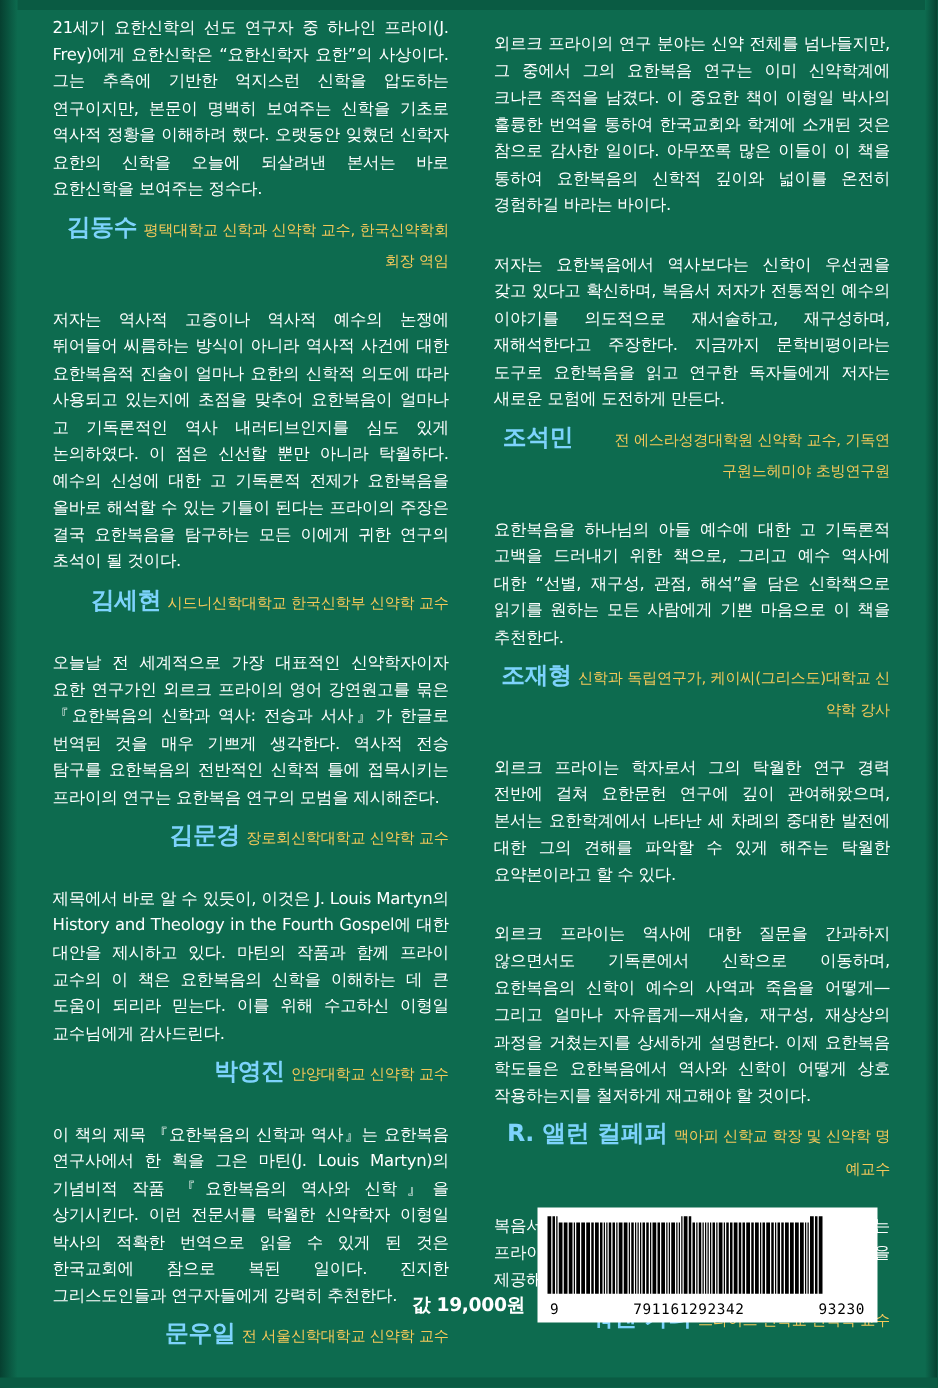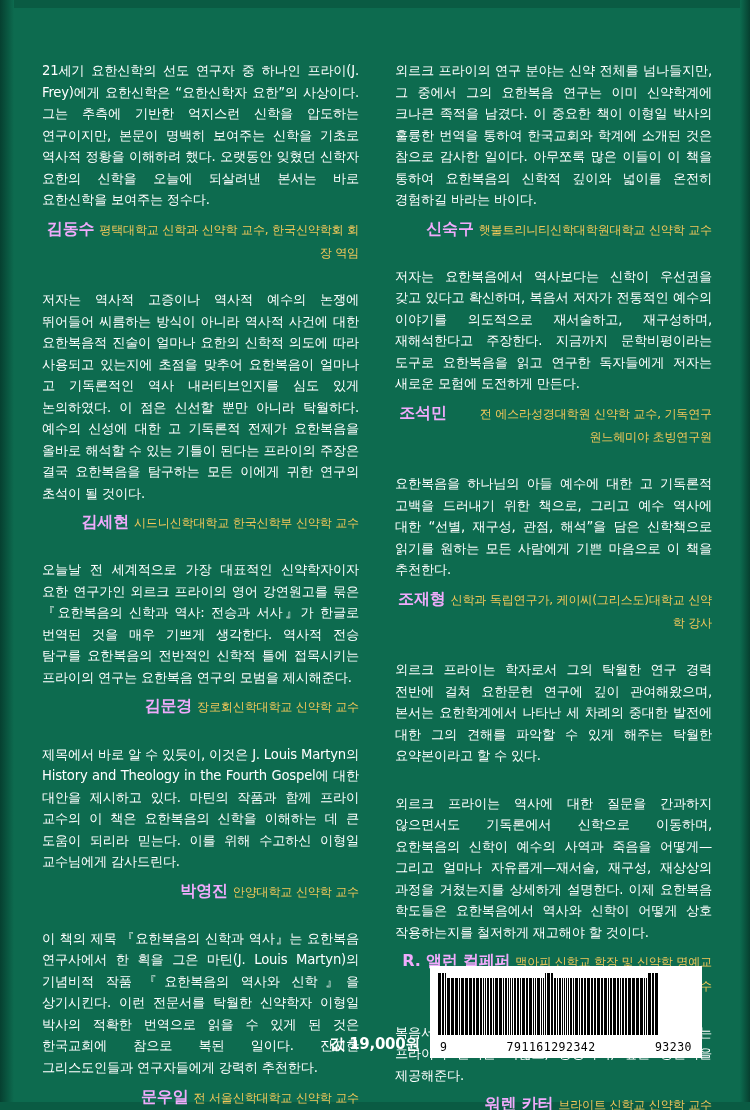--- a/index.html
+++ b/index.html
@@ -36,20 +36,21 @@
     background: #0a5b43;
   }
 
   .cols {
     position: absolute;
     left: 42px; top: 60px;
     width: 670px;
     height: 1000px;
     display: flex;
     gap: 36px;
+    align-items: center;
   }
   .col {
     width: 317px;
   }
 
   .blurb {
     margin-bottom: 26px;
   }
   .blurb p.body {
     margin: 0;
@@ -60,23 +61,23 @@
     letter-spacing: -0.2px;
     word-break: keep-all;
   }
   .attrib {
     margin-top: 6px;
     text-align: right;
     line-height: 1.45;
     letter-spacing: -0.2px;
   }
   .attrib .name {
-    color: #f0abfc;
+    color: #7dd3fc;
     font-weight: bold;
-    font-size: 16px;
+    font-size: 19px;
     margin-right: 5px;
   }
   .attrib .role {
     color: #f4c85a;
     font-size: 12.1px;
   }
   .attrib.two-line .role {
     display: inline;
     margin-left: 28px;
   }
@@ -183,23 +184,20 @@
           <span class="name">문우일</span><span class="role">전 서울신학대학교 신약학 교수</span>
         </div>
       </div>
 
     </div>
 
     <div class="col">
 
       <div class="blurb">
         <p class="body">외르크 프라이의 연구 분야는 신약 전체를 넘나들지만, 그 중에서 그의 요한복음 연구는 이미 신약학계에 크나큰 족적을 남겼다. 이 중요한 책이 이형일 박사의 훌륭한 번역을 통하여 한국교회와 학계에 소개된 것은 참으로 감사한 일이다. 아무쪼록 많은 이들이 이 책을 통하여 요한복음의 신학적 깊이와 넓이를 온전히 경험하길 바라는 바이다.</p>
-        <div class="attrib">
-          <span class="name">신숙구</span><span class="role">햇불트리니티신학대학원대학교 신약학 교수</span>
-        </div>
       </div>
 
       <div class="blurb">
         <p class="body">저자는 요한복음에서 역사보다는 신학이 우선권을 갖고 있다고 확신하며, 복음서 저자가 전통적인 예수의 이야기를 의도적으로 재서술하고, 재구성하며, 재해석한다고 주장한다. 지금까지 문학비평이라는 도구로 요한복음을 읽고 연구한 독자들에게 저자는 새로운 모험에 도전하게 만든다.</p>
         <div class="attrib two-line">
           <span class="name">조석민</span><span class="role">전 에스라성경대학원 신약학 교수, 기독연구원느헤미야 초빙연구원</span>
         </div>
       </div>
 
       <div class="blurb">

